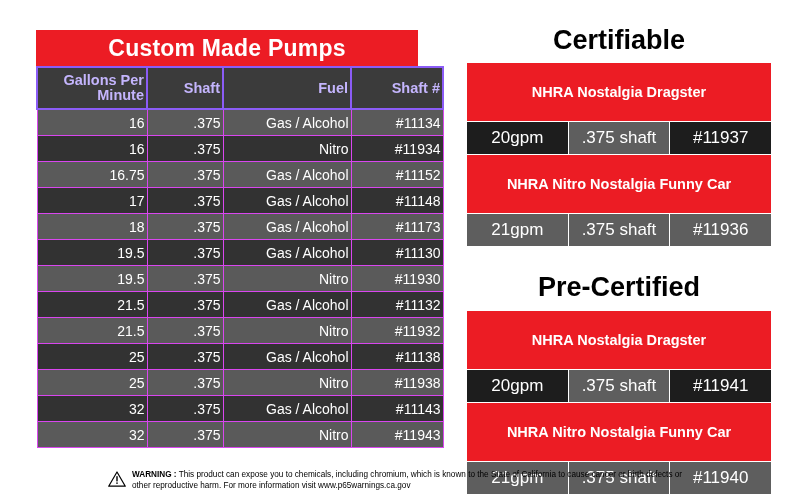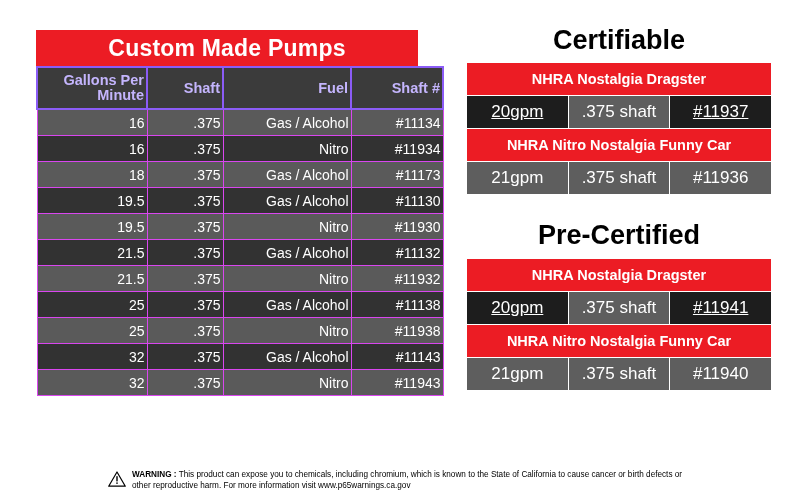--- a/index.html
+++ b/index.html
@@ -103,34 +103,34 @@
     table-layout: fixed;
     margin-bottom: 8px;
   }
 
   table.cert .cert-head td {
     background: #ec1c24;
     color: #ffffff;
     font-size: 14.5px;
     font-weight: bold;
     text-align: center;
-    padding: 8px 2px;
+    padding: 21px 2px;
     border: 1px solid #ffffff;
   }
 
   table.cert .cert-row td {
     color: #ffffff;
     font-size: 17px;
     text-align: center;
     padding: 4px 2px;
     border: 1px solid #ffffff;
     height: 24px;
   }
 
-  table.cert .cert-row td.dark { background: #1d1d1d; text-decoration: underline; }
+  table.cert .cert-row td.dark { background: #1d1d1d; }
   table.cert .cert-row td.mid { background: #5e5e5e; }
 
   .cc1 { width: 92px; }
   .cc2 { width: 114px; }
   .cc3 { width: 100px; }
 
   
   .notes {
     position: absolute;
     left: 466px;
@@ -194,20 +194,32 @@
           <td>Gas / Alcohol</td>
           <td>#11134</td>
         </tr>
         <tr class="row-b">
           <td>16</td>
           <td>.375</td>
           <td>Nitro</td>
           <td>#11934</td>
         </tr>
         <tr class="row-a">
+          <td>16.75</td>
+          <td>.375</td>
+          <td>Gas / Alcohol</td>
+          <td>#11152</td>
+        </tr>
+        <tr class="row-b">
+          <td>17</td>
+          <td>.375</td>
+          <td>Gas / Alcohol</td>
+          <td>#11148</td>
+        </tr>
+        <tr class="row-a">
           <td>18</td>
           <td>.375</td>
           <td>Gas / Alcohol</td>
           <td>#11173</td>
         </tr>
         <tr class="row-b">
           <td>19.5</td>
           <td>.375</td>
           <td>Gas / Alcohol</td>
           <td>#11130</td>

